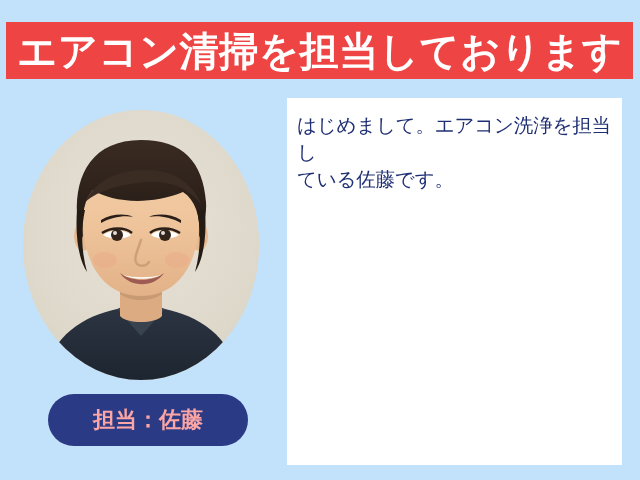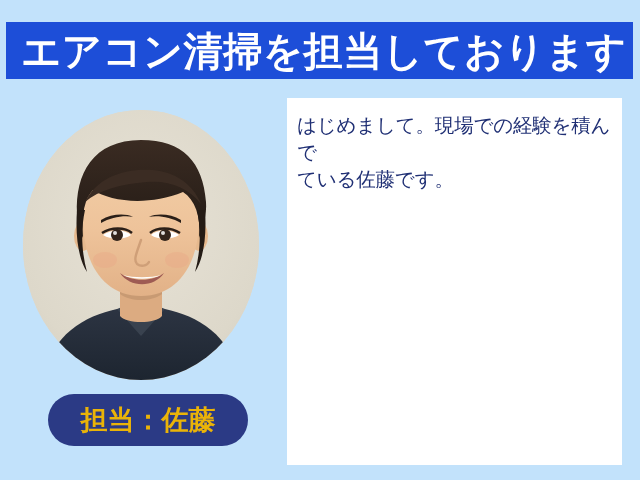--- a/index.html
+++ b/index.html
@@ -22,24 +22,24 @@
     box-sizing: border-box;
   }
 
   
   #header-banner {
     position: absolute;
     left: 6px;
     top: 22px;
     width: 627px;
     height: 57px;
-    background: #1d4ed8;
+    background: #ef4444;
     display: flex;
     align-items: center;
-    justify-content: flex-end;
+    justify-content: center;
     overflow: hidden;
   }
   #header-title {
     color: #ffffff;
     font-size: 40px;
     font-weight: 700;
     letter-spacing: 0.5px;
     line-height: 1;
     white-space: nowrap;
     transform: scaleX(0.98);
@@ -72,22 +72,22 @@
     top: 298px;
     width: 200px;
     height: 52px;
     background: #2b3a85;
     border-radius: 26px;
     display: flex;
     align-items: center;
     justify-content: center;
   }
   #staff-badge-label {
-    color: #eab308;
-    font-size: 27px;
+    color: #fca5a5;
+    font-size: 22px;
     font-weight: 700;
     line-height: 1;
     white-space: nowrap;
   }
 
   
   #text-panel {
     position: absolute;
     left: 287px;
     top: 98px;
@@ -190,20 +190,20 @@
         <ellipse cx="154" cy="150" rx="12" ry="8" fill="#e8a988" opacity="0.45"></ellipse>
       </svg>
     </div>
 
     <div id="staff-badge">
       <span id="staff-badge-label">担当：佐藤</span>
     </div>
   </div>
 
   <div id="text-panel">
-    <p class="body-paragraph">はじめまして。現場での経験を積んで
+    <p class="body-paragraph">はじめまして。エアコン洗浄を担当し
 ている佐藤です。</p>
     <div class="paragraph-gap"></div>
     <div class="paragraph-gap"></div>
 
   </div>
 
 </div>
 
 </body></html>

